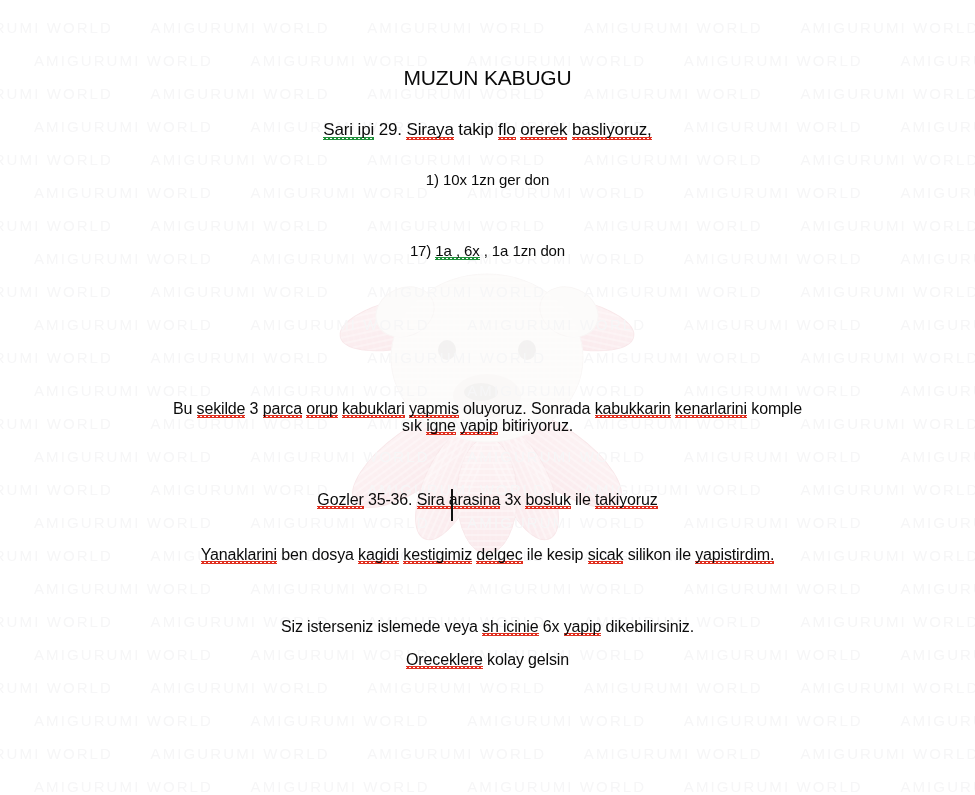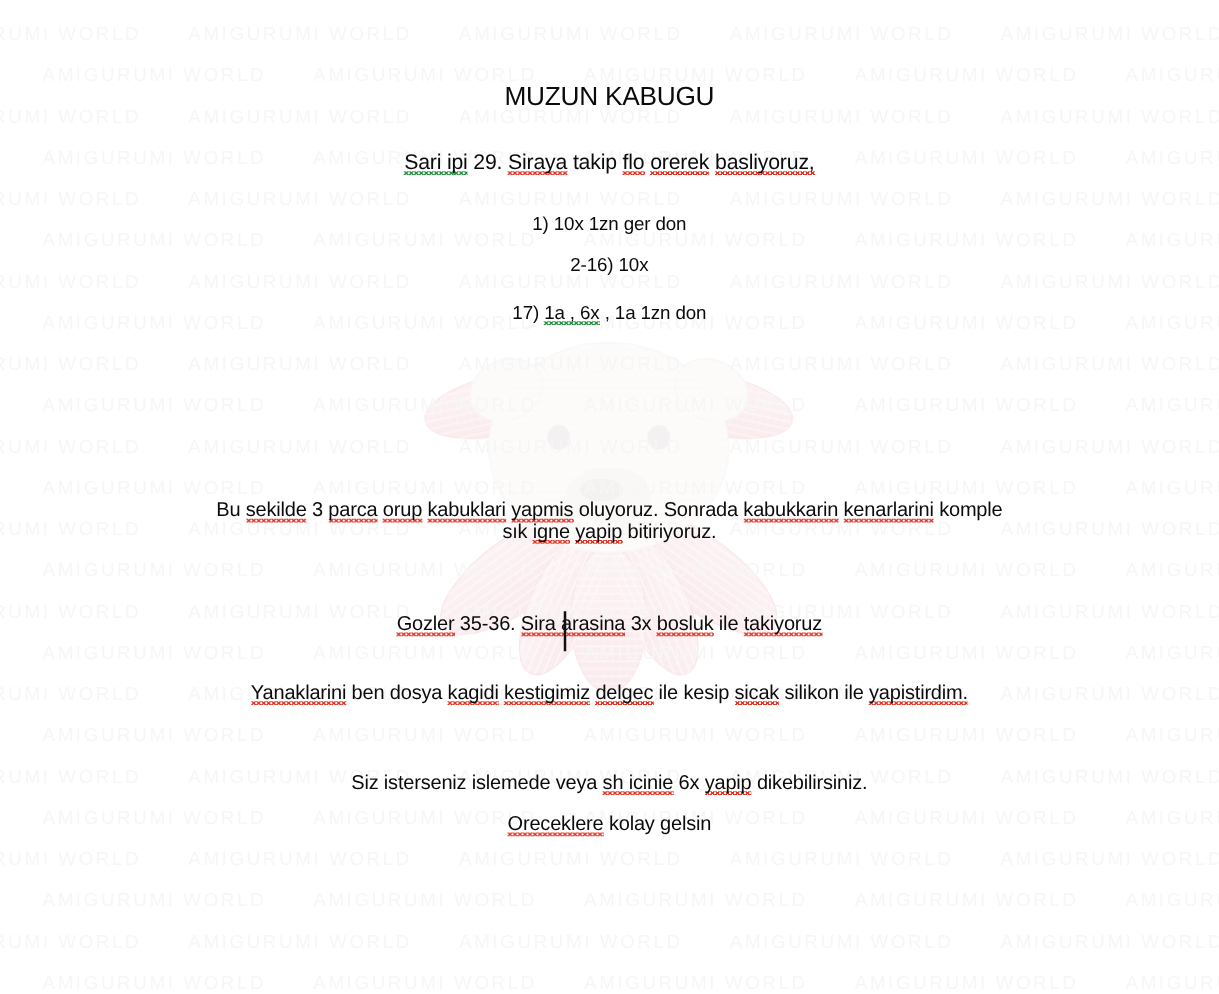--- a/index.html
+++ b/index.html
@@ -200,23 +200,20 @@
   </div>
 
   <div class="line body-line" style="top:121px">
     <span class="sq-green">Sari ipi</span><span> 29. </span><span class="sq-red">Siraya</span><span> takip </span><span class="sq-red">flo</span><span> </span><span class="sq-red">orerek</span><span> </span><span class="sq-red">basliyoruz,</span>
   </div>
 
   <div class="line row-line" style="top:172px">
     <span>1) 10x 1zn ger don</span>
   </div>
 
-  <div class="line row-line" style="top:205px">
-    <span>2-16) 10x</span>
-  </div>
 
   <div class="line row-line" style="top:243px">
     <span>17) </span><span class="sq-green">1a , 6x</span><span> , 1a 1zn don</span>
   </div>
 
 
 
 
   <div class="line para-line" style="top:400px">
     <span>Bu </span><span class="sq-red">sekilde</span><span> 3 </span><span class="sq-red">parca</span><span> </span><span class="sq-red">orup</span><span> </span><span class="sq-red">kabuklari</span><span> </span><span class="sq-red">yapmis</span><span> oluyoruz. Sonrada </span><span class="sq-red">kabukkarin</span><span> </span><span class="sq-red">kenarlarini</span><span> komple</span>

